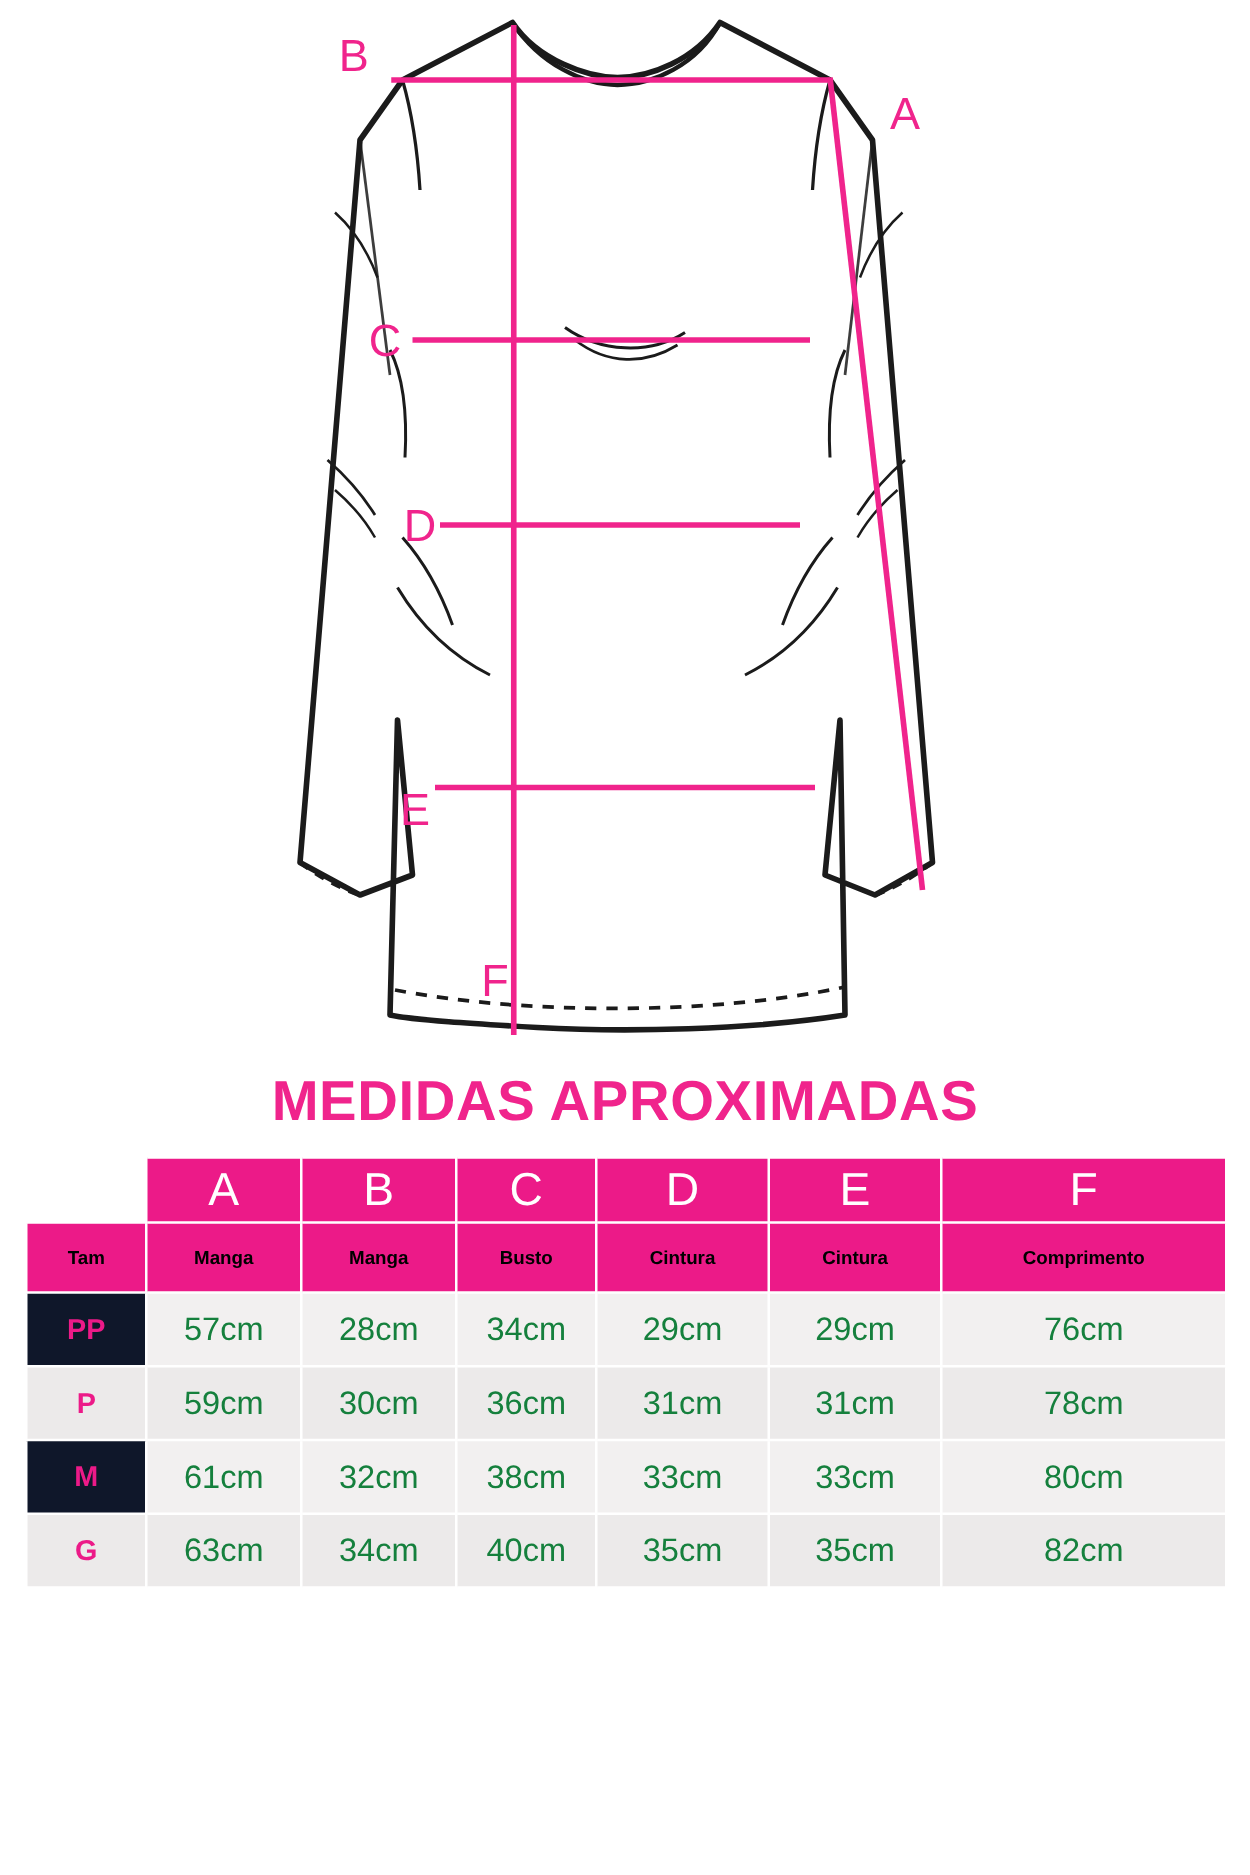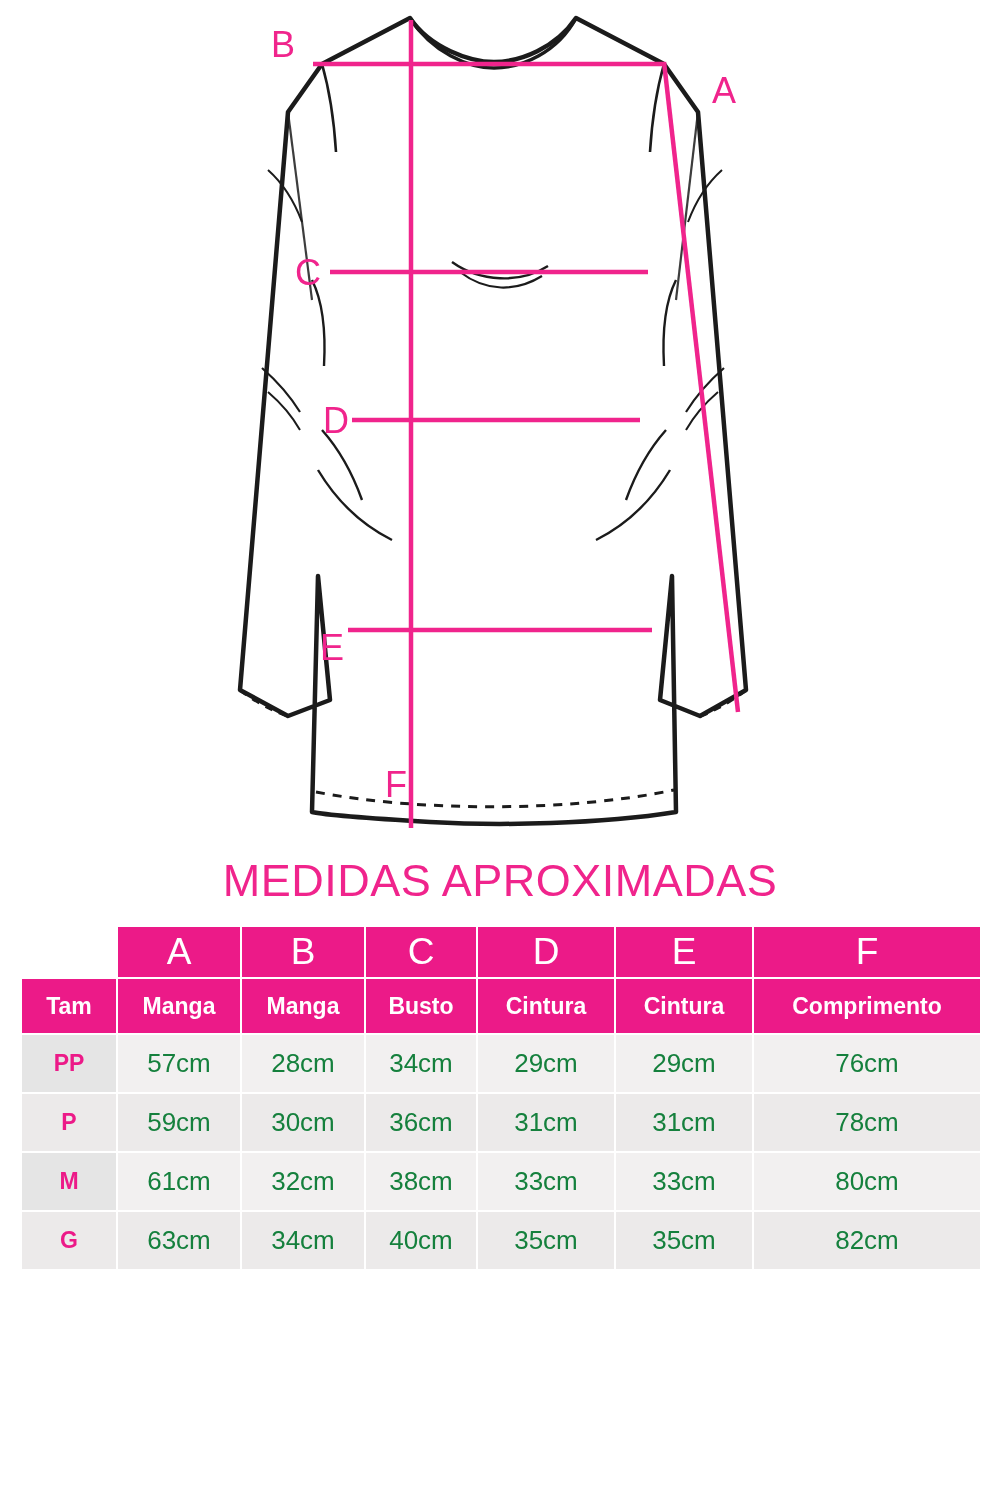--- a/index.html
+++ b/index.html
@@ -37,21 +37,21 @@
 
   
   .chart-title {
     position: absolute;
     left: 0;
     top: 855px;
     width: 1000px;
     text-align: center;
     color: #f0248c;
     font-size: 45px;
-    font-weight: 400;
+    font-weight: 700;
     letter-spacing: 0.5px;
     font-family: "Liberation Sans", sans-serif;
   }
 
   
   .table-wrap {
     position: absolute;
     left: 20px;
     top: 925px;
     width: 960px;
@@ -78,40 +78,40 @@
   }
   tr.letters td.blank {
     background: #ffffff;
     border-color: #ffffff;
   }
 
   
   tr.names td {
     height: 52px;
     background: #ec1a88;
-    color: #ffffff;
-    font-size: 23px;
+    color: #000000;
+    font-size: 15px;
     font-weight: bold;
   }
 
   
   tr.body-row td {
     height: 55px;
     font-size: 26px;
     color: #15803d;
     background: #f2f0f0;
   }
   tr.body-row.alt td {
     background: #eceaea;
   }
   tr.body-row td.tam {
     color: #ec1a88;
     font-weight: bold;
     font-size: 23px;
-    background: #e5e5e5;
+    background: #0f172a;
   }
   tr.body-row.alt td.tam {
     background: #eceaea;
   }
 
   col.c-tam { width: 96px; }
   col.c-a { width: 124px; }
   col.c-b { width: 124px; }
   col.c-c { width: 112px; }
   col.c-d { width: 138px; }

